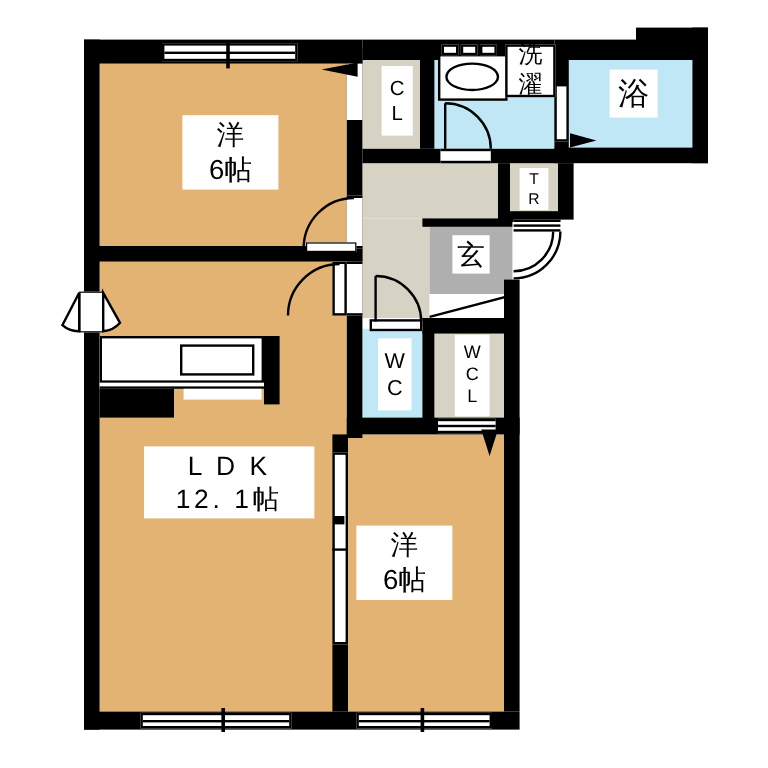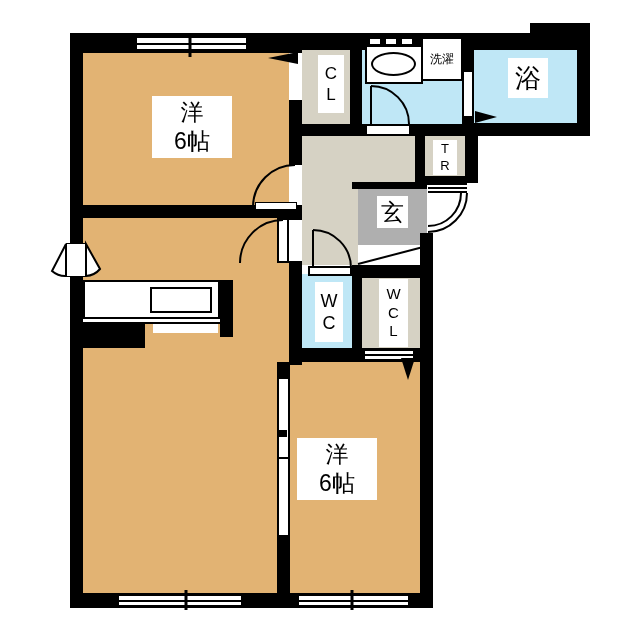--- a/index.html
+++ b/index.html
@@ -111,25 +111,27 @@
     <polygon points="408,380 401,358 415,358" fill="#000"></polygon>
     <line x1="190" y1="34" x2="190" y2="57" stroke="#000" stroke-width="3"></line>
     <line x1="186" y1="590" x2="186" y2="610" stroke="#000" stroke-width="3"></line>
     <line x1="352" y1="590" x2="352" y2="610" stroke="#000" stroke-width="3"></line>
     <rect x="278" y="430" width="9" height="7" fill="#000"></rect>
     <line x1="277" y1="458" x2="290" y2="458" stroke="#000" stroke-width="2"></line>
   </svg>
 
   <div class="label" style="left:152px;top:96px;width:80px;height:62px;font-size:23px;">洋
 6帖</div>
+  <div class="label" style="left:120px;top:372px;width:142px;height:60px;font-size:22px;letter-spacing:3px;">L D K
+12. 1帖</div>
   <div class="label" style="left:297px;top:438px;width:80px;height:62px;font-size:23px;">洋
 6帖</div>
   <div class="label" style="left:318px;top:55px;width:26px;height:58px;font-size:17px;">C
 L</div>
-  <div class="label" style="left:425px;top:47px;width:34px;height:24px;font-size:12px;">洗濯</div>
+  <div class="label" style="left:425px;top:47px;width:34px;height:24px;font-size:20px;">洗濯</div>
   <div class="label" style="left:508px;top:58px;width:40px;height:40px;font-size:26px;">浴</div>
   <div class="label" style="left:433px;top:140px;width:24px;height:35px;font-size:13px;">T
 R</div>
   <div class="label" style="left:377px;top:196px;width:31px;height:32px;font-size:23px;">玄</div>
   <div class="label" style="left:315px;top:282px;width:28px;height:60px;font-size:18px;">W
 C</div>
   <div class="label" style="left:379px;top:279px;width:29px;height:68px;font-size:15px;">W
 C
 L</div>
 

